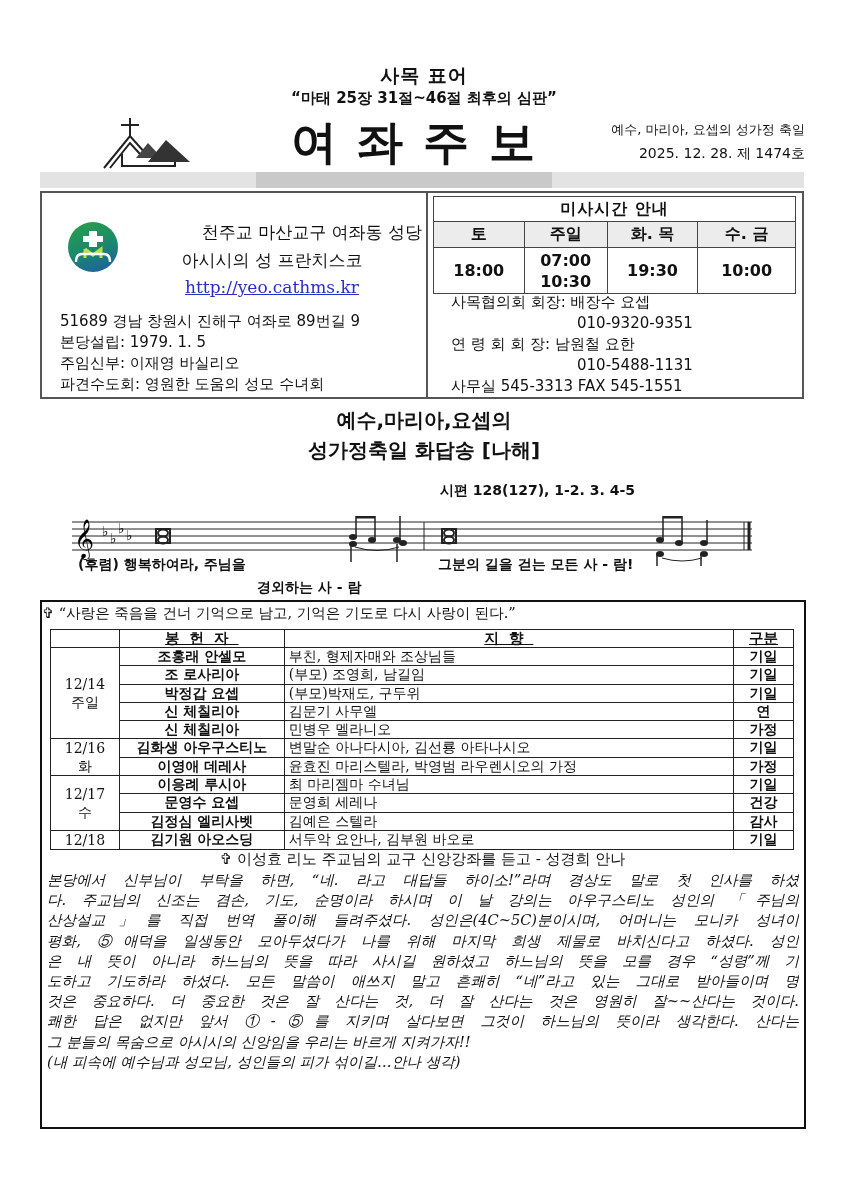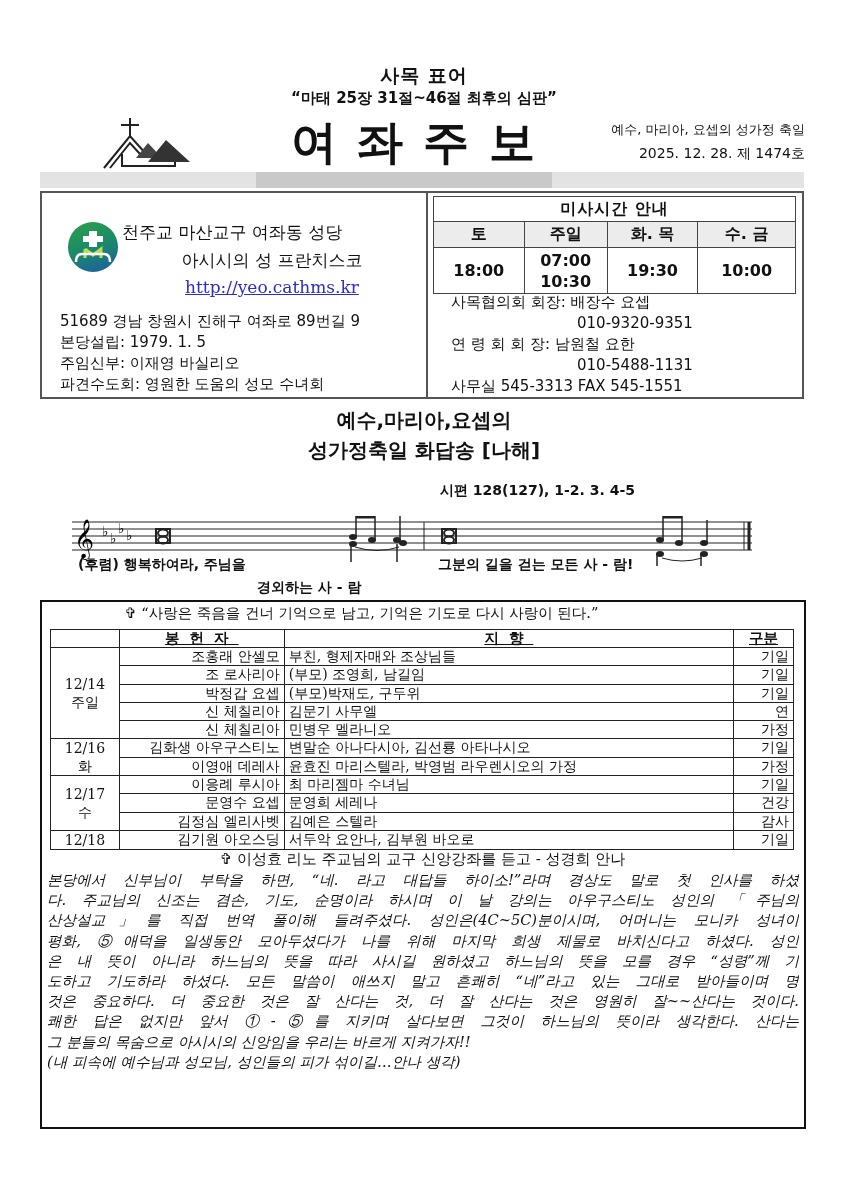--- a/index.html
+++ b/index.html
@@ -15,21 +15,21 @@
   .issue { left: 560px; top: 145px; width: 245px; text-align: right; font-size: 14px; }
   .logo-church { left: 100px; top: 116px; width: 100px; height: 60px; }
 
   .graybar { left: 40px; top: 172px; width: 764px; height: 16px; background: #e3e3e3; }
   .graybar .mid { position: absolute; left: 216px; top: 0; width: 296px; height: 16px; background: #c9c9c9; }
 
   
   .parish-box { left: 40px; top: 191px; width: 387px; height: 208px; border: 2px solid #555; border-right: 1px solid #555; }
   .info-box { left: 427px; top: 191px; width: 377px; height: 208px; border: 2px solid #555; border-left: 1px solid #555; }
   .parish-logo { left: 26px; top: 29px; width: 50px; height: 50px; border-radius: 50%; background: linear-gradient(160deg, #2aa048 0%, #1b8a6a 50%, #1d5aa8 100%); }
-  .parish-name { left: 80px; top: 28px; width: 300px; text-align: left; font-family: "DejaVu Serif", serif; font-size: 17px; }
+  .parish-name { left: 80px; top: 28px; width: 300px; text-align: right; font-family: "DejaVu Serif", serif; font-size: 17px; }
   .parish-saint { left: 80px; top: 56px; width: 300px; text-align: center; font-family: "DejaVu Serif", serif; font-size: 17px; }
   .parish-url { left: 80px; top: 84px; width: 300px; text-align: center; font-family: "DejaVu Serif", serif; font-size: 17px; color: #2c2cc8; text-decoration: underline; }
   .parish-line { left: 18px; font-size: 15px; white-space: nowrap; }
 
   
   .mass-table { position: absolute; left: 5px; top: 3px; width: 363px; border-collapse: collapse; }
   .mass-table td { border: 1px solid #444; text-align: center; font-weight: bold; font-size: 16px; }
   .mass-table .ttl { height: 25px; font-size: 16px; letter-spacing: 1px; }
   .mass-table .day { height: 26px; background: #ececec; }
   .mass-table .tm { height: 46px; font-size: 16px; line-height: 21px; }
@@ -37,26 +37,26 @@
 
   
   .psalm-t1 { left: 0; width: 848px; top: 407px; text-align: center; font-size: 20px; font-weight: bold; }
   .psalm-t2 { left: 0; width: 848px; top: 437px; text-align: center; font-size: 20px; font-weight: bold; }
   .psalm-ref { left: 440px; width: 332px; top: 482px; font-size: 14px; font-weight: bold; }
   .staff { left: 72px; top: 516px; width: 680px; height: 50px; }
   .lyric { font-size: 14px; font-weight: bold; white-space: nowrap; }
 
   
   .prayer-box { left: 40px; top: 600px; width: 766px; height: 529px; border: 2.5px solid #111; }
-  .quote { left: 0; width: 639px; top: 2px; text-align: center; font-family: "DejaVu Serif", serif; font-size: 14.5px; }
+  .quote { left: 0; width: 639px; top: 2px; font-family: "DejaVu Serif", serif; font-size: 14.5px; }
   .mt { position: absolute; left: 8px; top: 27px; width: 744px; border-collapse: collapse; font-family: "DejaVu Serif", serif; font-size: 14px; }
   .mt td, .mt th { border: 1px solid #222; height: 18.2px; line-height: 17px; padding: 0 4px; }
   .mt th { font-family: "DejaVu Sans", sans-serif; font-size: 14.5px; font-weight: bold; letter-spacing: 10px; text-decoration: underline; }
   .mt th.gb { letter-spacing: 0; }
-  .mt td.c { text-align: right; }
+  .mt td.c { text-align: center; font-weight: bold; }
   .mt td.date { text-align: center; line-height: 18px; }
   .lecture-title { left: 0; width: 761px; top: 248px; text-align: center; font-family: "DejaVu Serif", serif; font-size: 15px; }
   .lecture { left: 5px; top: 268px; width: 752px; font-family: "DejaVu Serif", serif; font-size: 14.6px; line-height: 20.2px; text-align: justify; text-align-last: justify; }
   .lecture .ln { display: block; white-space: nowrap; overflow: hidden; font-style: italic; }
   .lecture .ln.left { text-align-last: left; }
 </style>
 </head>
 <body>
 
 <div class="abs motto-title">사목 표어</div>

